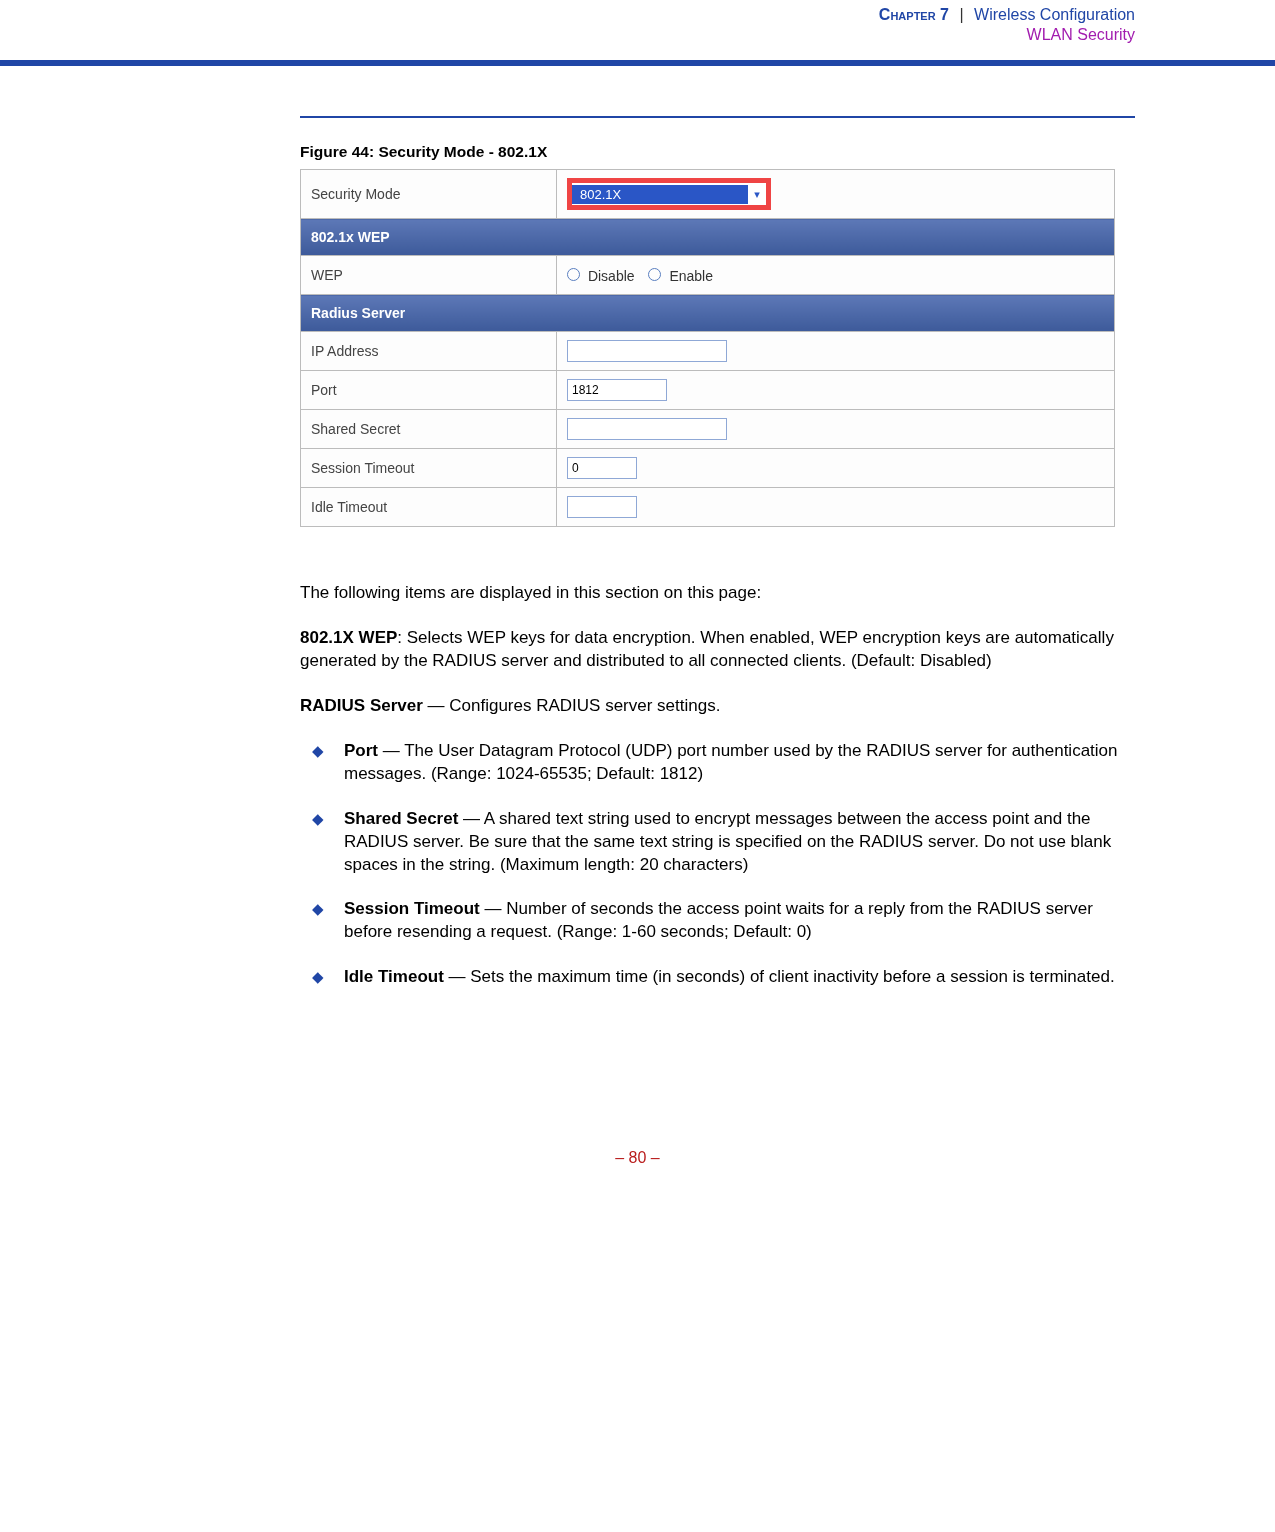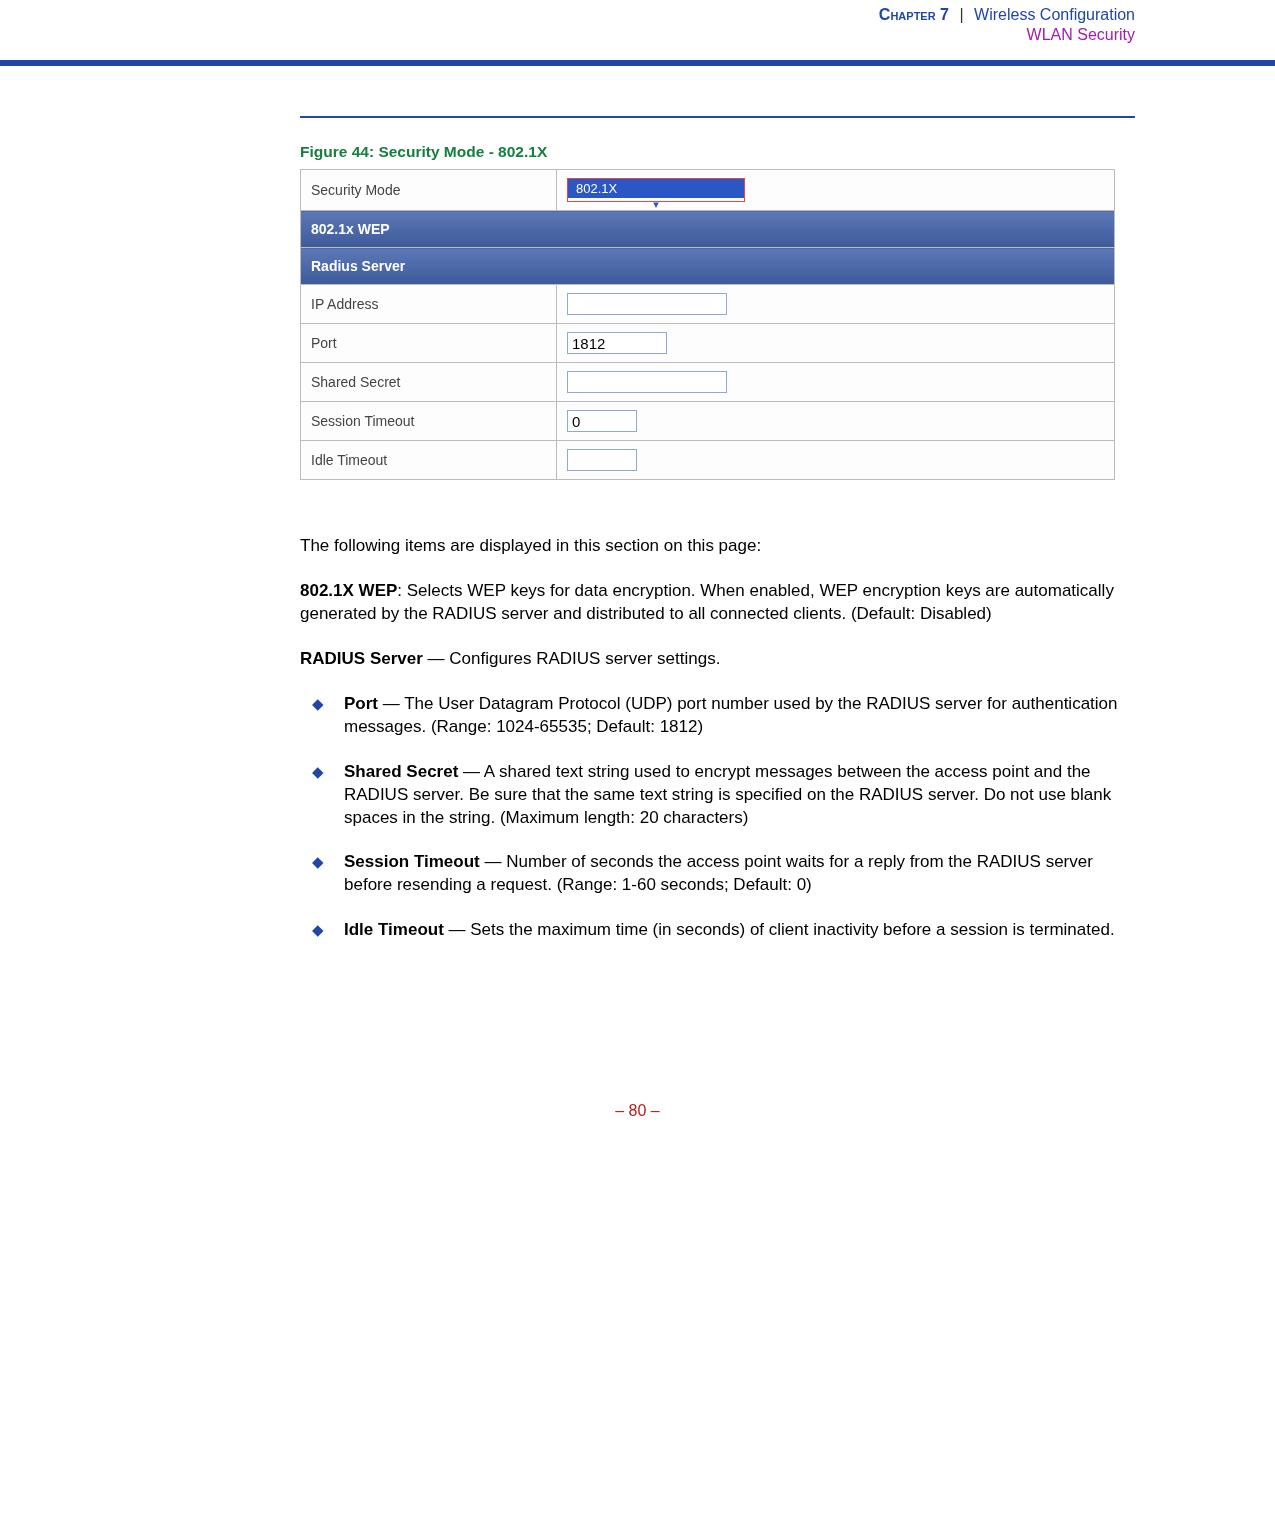--- a/index.html
+++ b/index.html
@@ -40,21 +40,21 @@
     padding-top: 2px;
   }
   .content {
     margin: 50px 140px 0 300px;
   }
   .figure-rule {
     border-top: 2px solid #2046a6;
     margin-bottom: 25px;
   }
   .figure-caption {
-    color: #15803d;
+    color: #000000;
     font-weight: bold;
     font-size: 15.5px;
     margin-bottom: 8px;
   }
   .ui-table {
     width: 815px;
     border: 1px solid #4a4a4a;
     border-collapse: collapse;
     font-family: Arial, sans-serif;
     font-size: 14px;
@@ -76,45 +76,44 @@
   }
   .ui-table tr.section-header td {
     background: linear-gradient(#5d78b7,#3d5a9a);
     color: #fff;
     font-weight: bold;
     padding: 7px 10px;
   }
   .select-wrap {
     display: inline-flex;
     align-items: center;
-    border: 1px solid #ef4444;
+    border: 5px solid #ef4444;
     height: 22px;
     background: #fff;
     vertical-align: middle;
-    flex-direction: column;
   }
   .select-selected {
     background: #2a56c6;
     color: #fff;
     padding: 2px 8px;
     width: 160px;
     font-size: 13px;
   }
   .select-arrow {
     width: 18px;
     text-align: center;
     color: #2a56c6;
     font-size: 11px;
   }
   .text-input {
     border: 1px solid #8fa8d6;
     height: 20px;
     width: 150px;
     padding: 0 4px;
-    font-size: 15px;
+    font-size: 12px;
     vertical-align: middle;
   }
   .text-input.small { width: 60px; }
   .text-input.port { width: 90px; }
   .radio {
     appearance: none;
     width: 13px;
     height: 13px;
     border: 1px solid #5a7fc0;
     border-radius: 50%;
@@ -183,20 +182,29 @@
       <td class="label">Security Mode</td>
       <td class="field">
         <span class="select-wrap">
           <span class="select-selected">802.1X</span>
           <span class="select-arrow">▾</span>
         </span>
       </td>
     </tr>
     <tr class="section-header">
       <td colspan="2">802.1x WEP</td>
+    </tr>
+    <tr>
+      <td class="label">WEP</td>
+      <td class="field">
+        <input type="radio" class="radio" name="wep" style="">
+        <span class="radio-label">Disable</span>
+        <input type="radio" class="radio" name="wep" style="">
+        <span class="radio-label">Enable</span>
+      </td>
     </tr>
     <tr class="section-header">
       <td colspan="2">Radius Server</td>
     </tr>
     <tr>
       <td class="label">IP Address</td>
       <td class="field"><input class="text-input" value="" style=""></td>
     </tr>
     <tr>
       <td class="label">Port</td>

